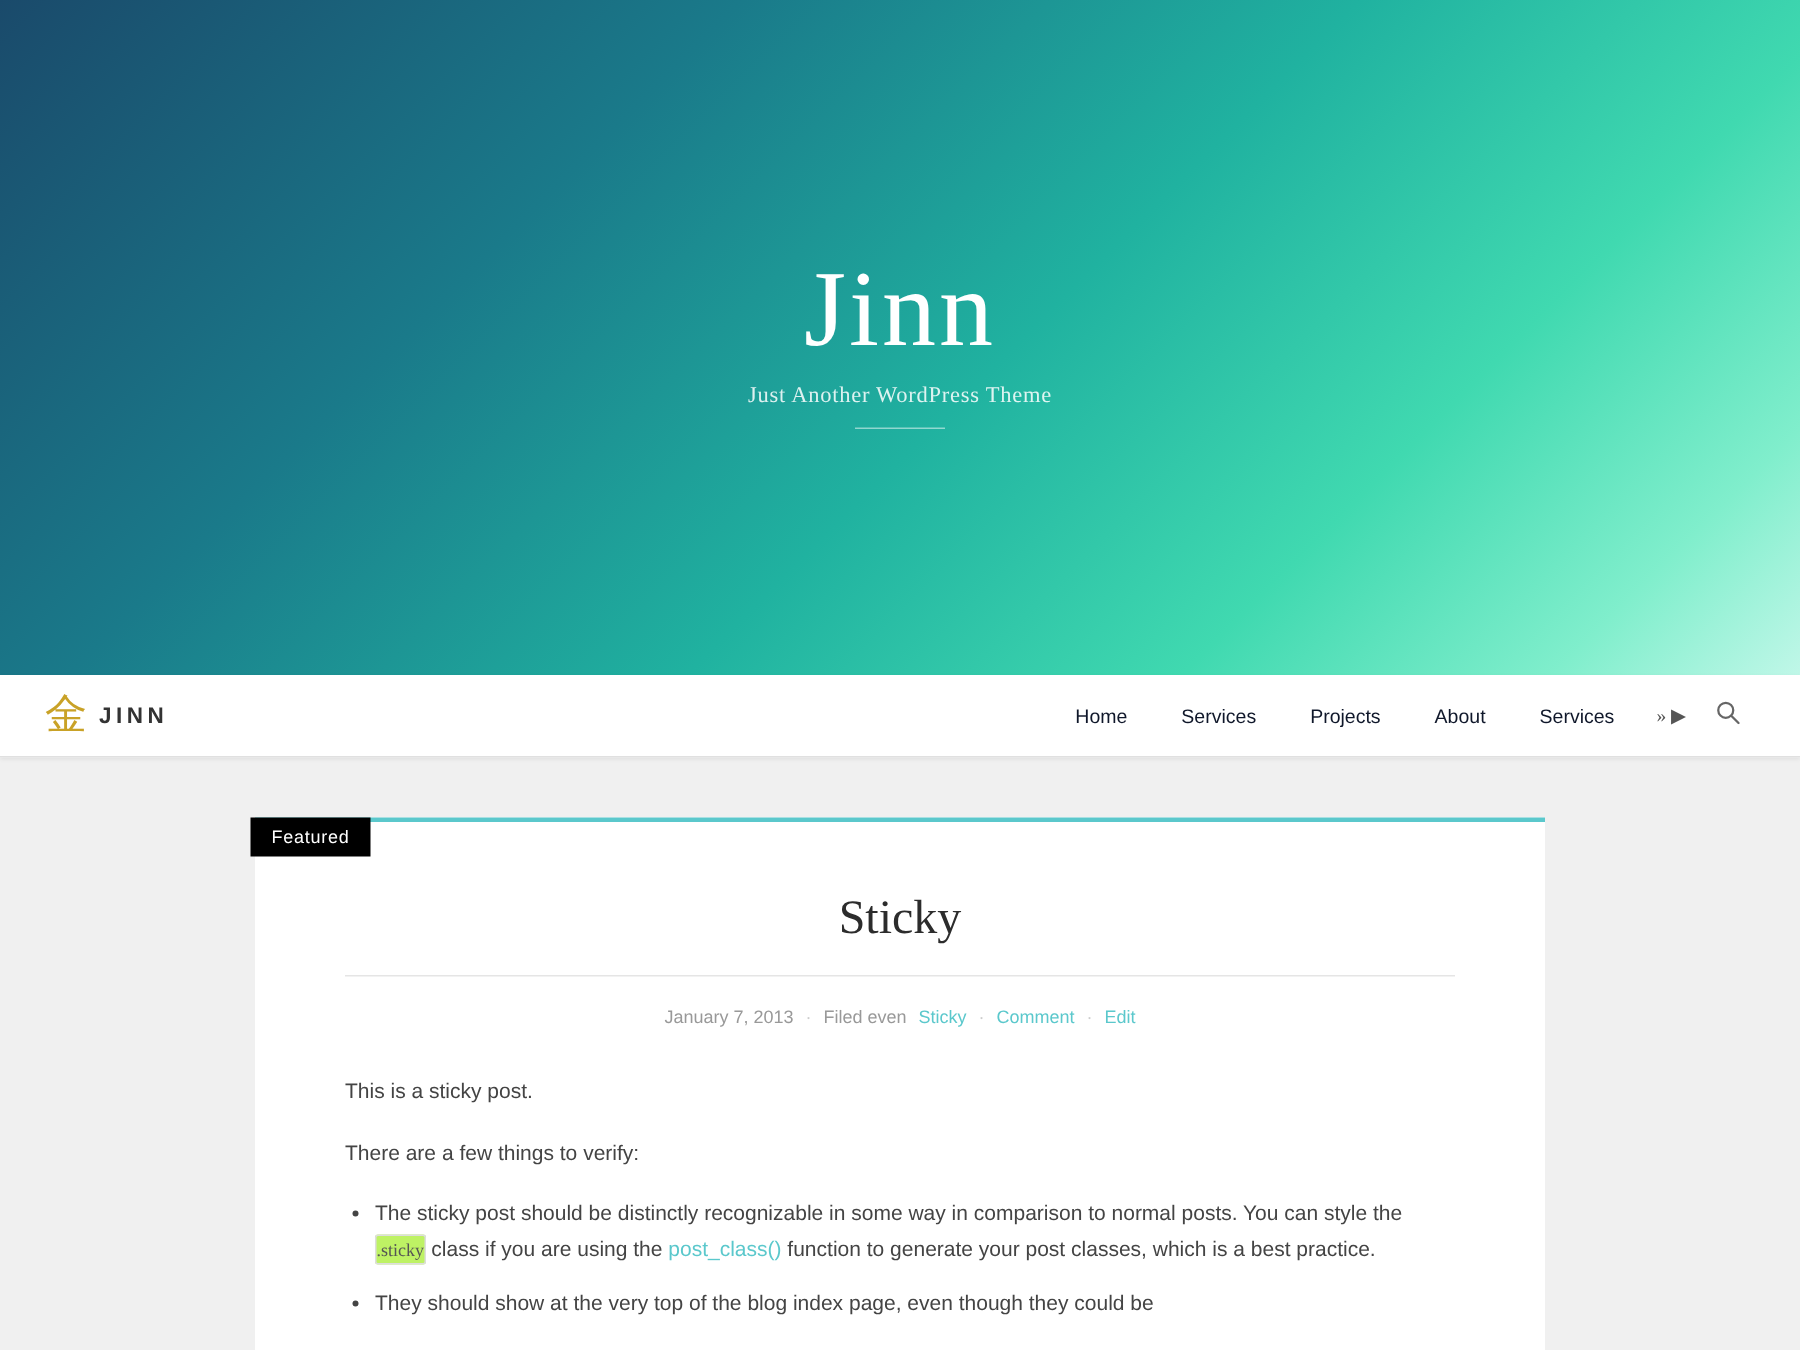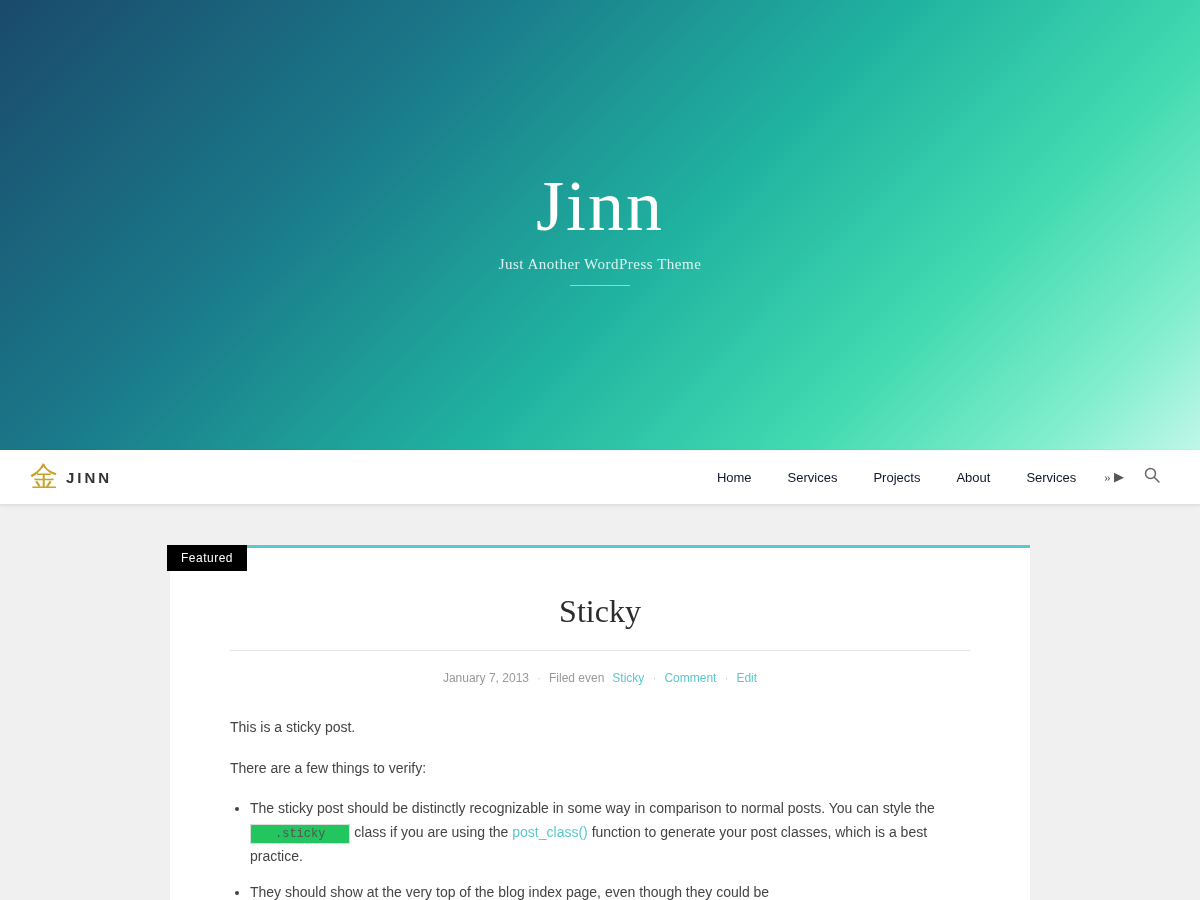--- a/index.html
+++ b/index.html
@@ -169,25 +169,25 @@
     }
     .post-body ul {
       margin-left: 20px;
       margin-bottom: 10px;
     }
     .post-body ul li {
       margin-bottom: 12px;
       line-height: 1.7;
     }
     .code-inline {
-      font-family: Liberation Mono, monospace;
+      font-family: Liberation Serif, serif;
       font-size: 12px;
-      background: #22c55e;
+      background: #bef264;
       border: 1px solid #ddd;
-      padding: 2px 24px;
+      padding: 2px 0;
       border-radius: 2px;
       color: #555;
     }
     .link-teal {
       color: #5bc8cc;
       text-decoration: none;
     }
   </style>
 </head>
 <body>

